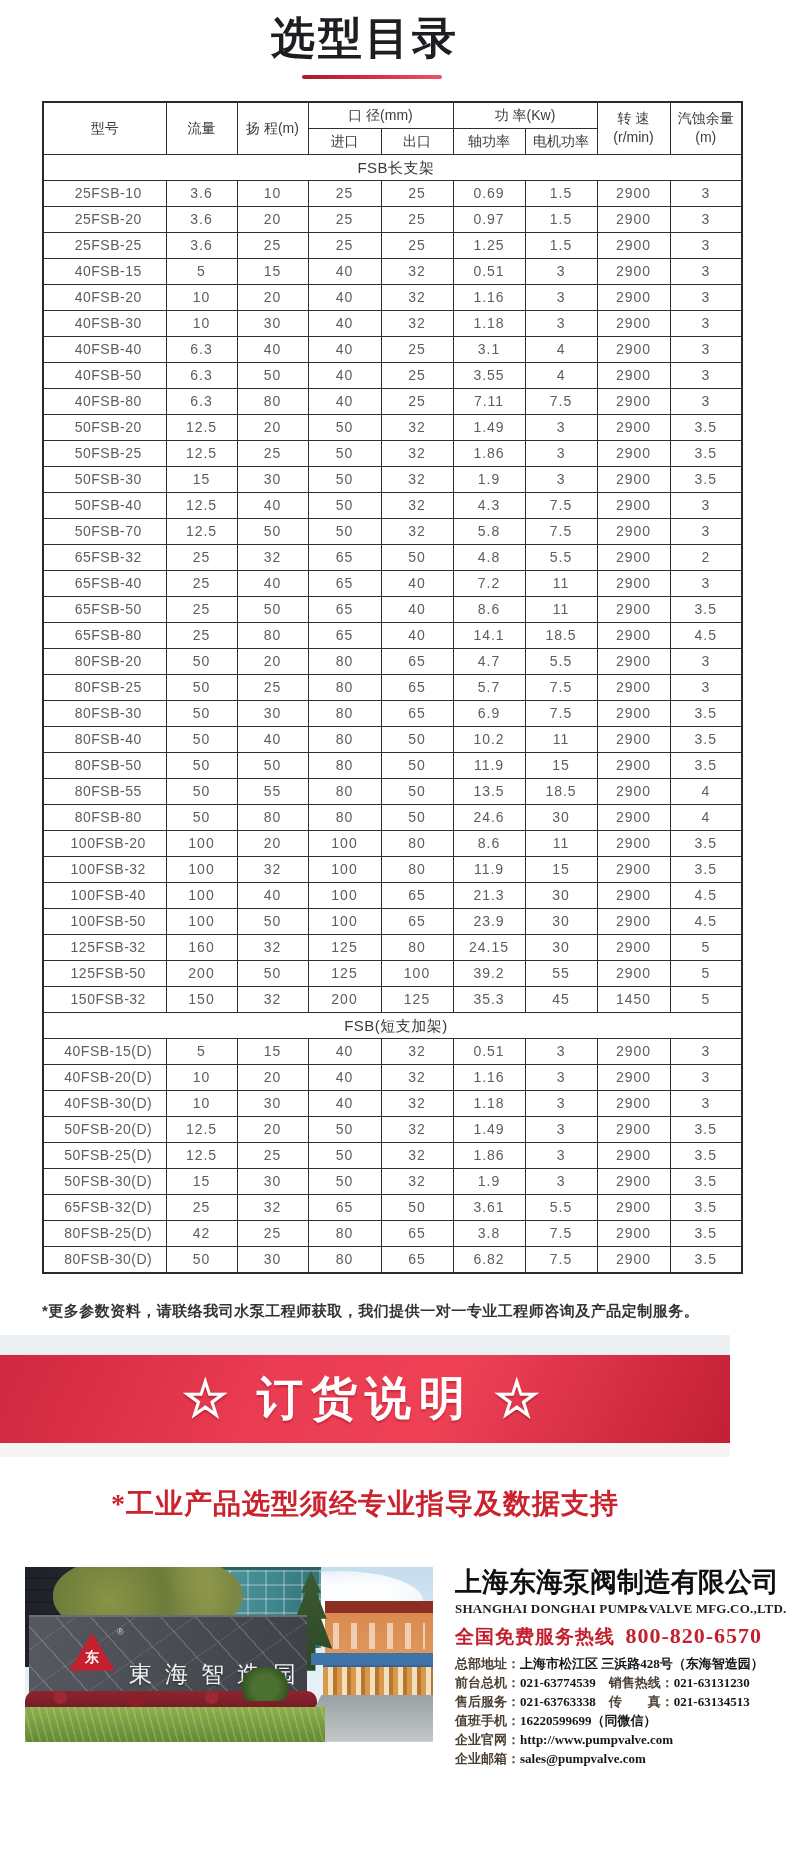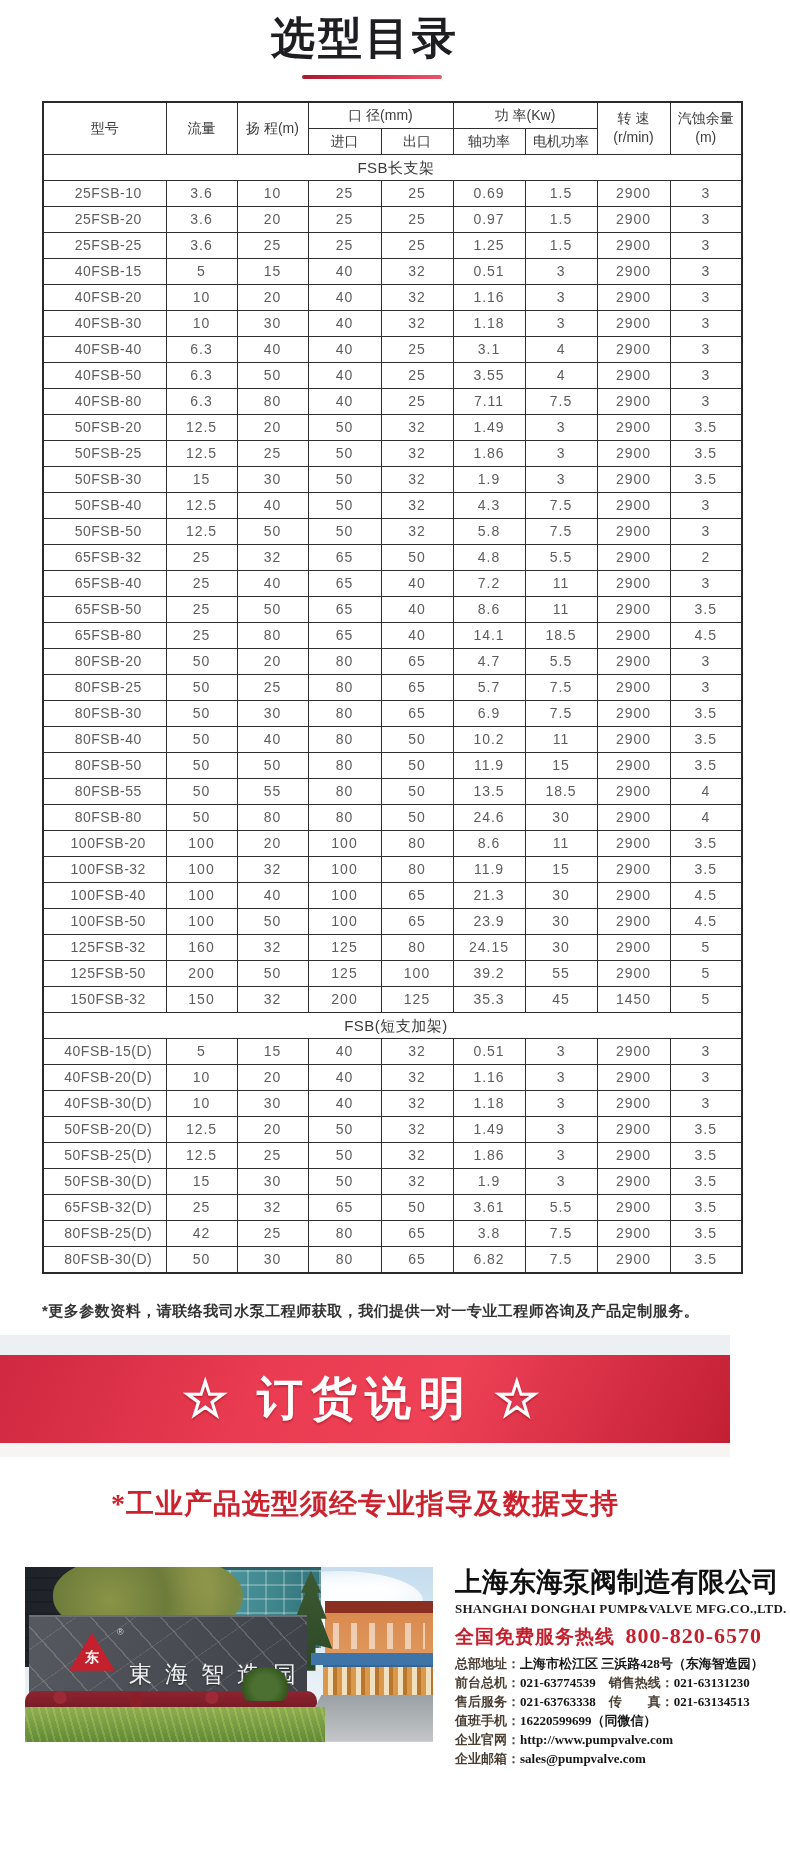--- a/index.html
+++ b/index.html
@@ -294,21 +294,21 @@
           <td>12.5</td>
           <td>40</td>
           <td>50</td>
           <td>32</td>
           <td>4.3</td>
           <td>7.5</td>
           <td>2900</td>
           <td>3</td>
         </tr>
         <tr>
-          <td>50FSB-50</td>
+          <td>50FSB-70</td>
           <td>12.5</td>
           <td>50</td>
           <td>50</td>
           <td>32</td>
           <td>5.8</td>
           <td>7.5</td>
           <td>2900</td>
           <td>3</td>
         </tr>
         <tr>

